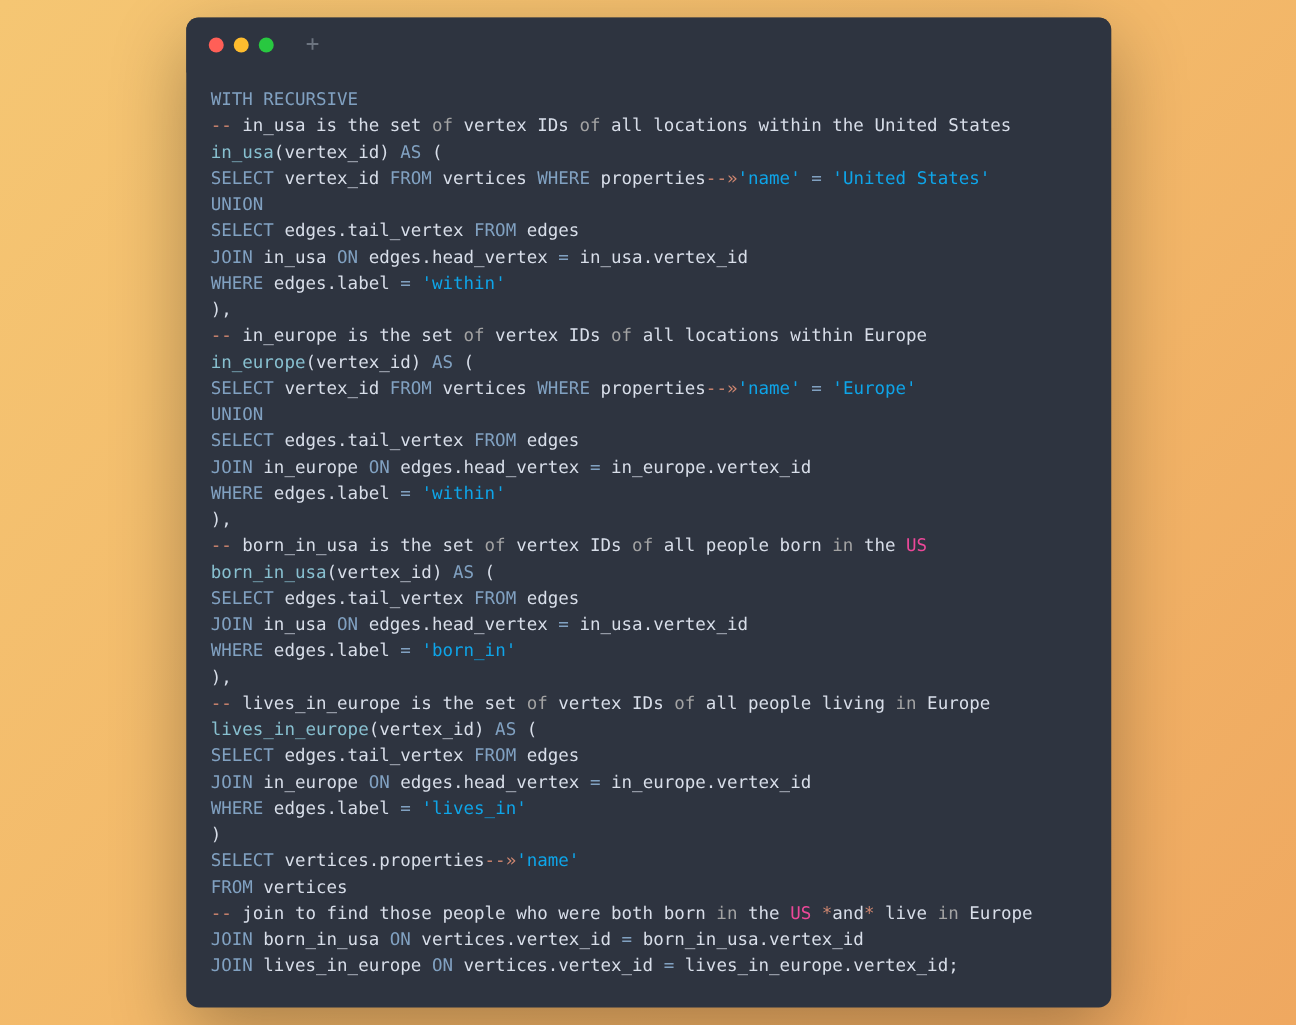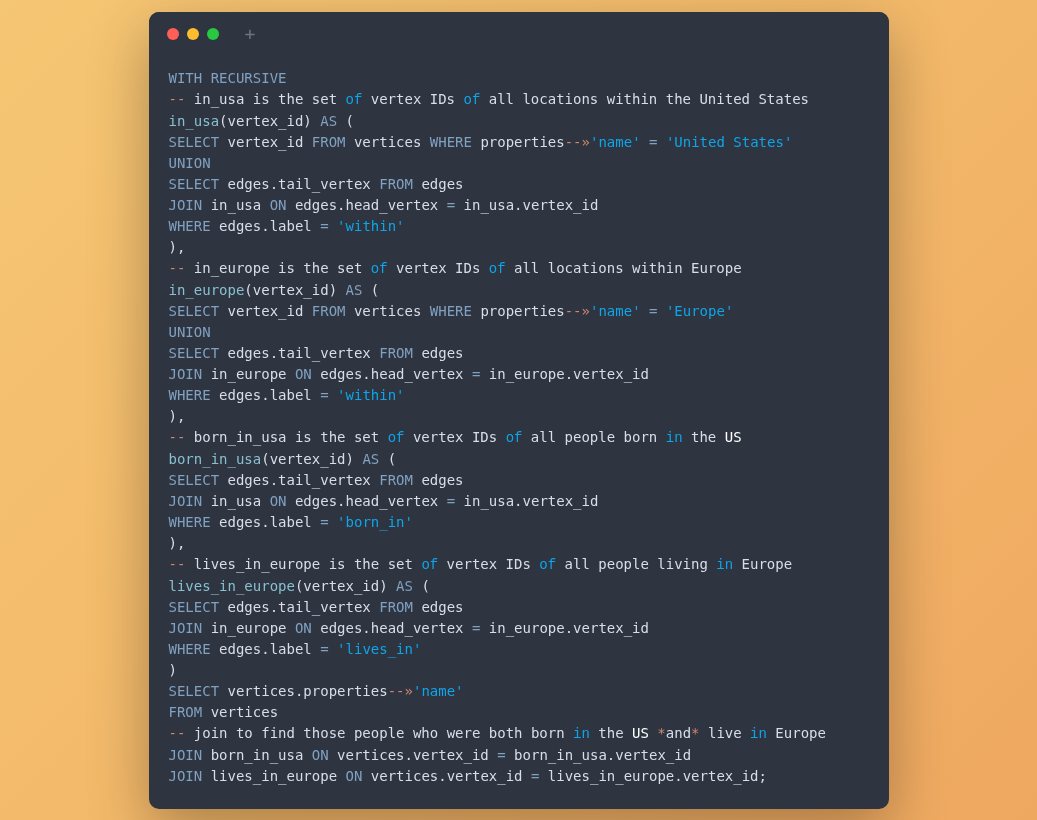--- a/index.html
+++ b/index.html
@@ -44,27 +44,27 @@
   }
   .code {
     padding: 12px 20px 22px 20px;
     font-size: 14px;
     line-height: 21px;
     color: #d8dee9;
     white-space: pre;
     overflow: hidden;
   }
   .kw   { color: #81a1c1; text-align: center; }   
-  .kw2  { color: #0ea5e9; font-family: Liberation Mono, monospace; }   
+  .kw2  { color: #a3a3a3; }   
   .op   { color: #81a1c1; }   
   .str  { color: #0ea5e9; }   
   .cmt  { color: #d08770; }   
   .fn   { color: #88c0d0; }   
   .arw  { color: #d08770; }   
-  .us   { color: #ffffff; }   
+  .us   { color: #ec4899; }   
   .star { color: #d08770; }   
   .line { display: block; }
 </style>
 </head>
 <body>
 
 <div class="window">
   <div class="titlebar">
     <div class="traffic">
       <div class="traffic-light tl-red"></div>

